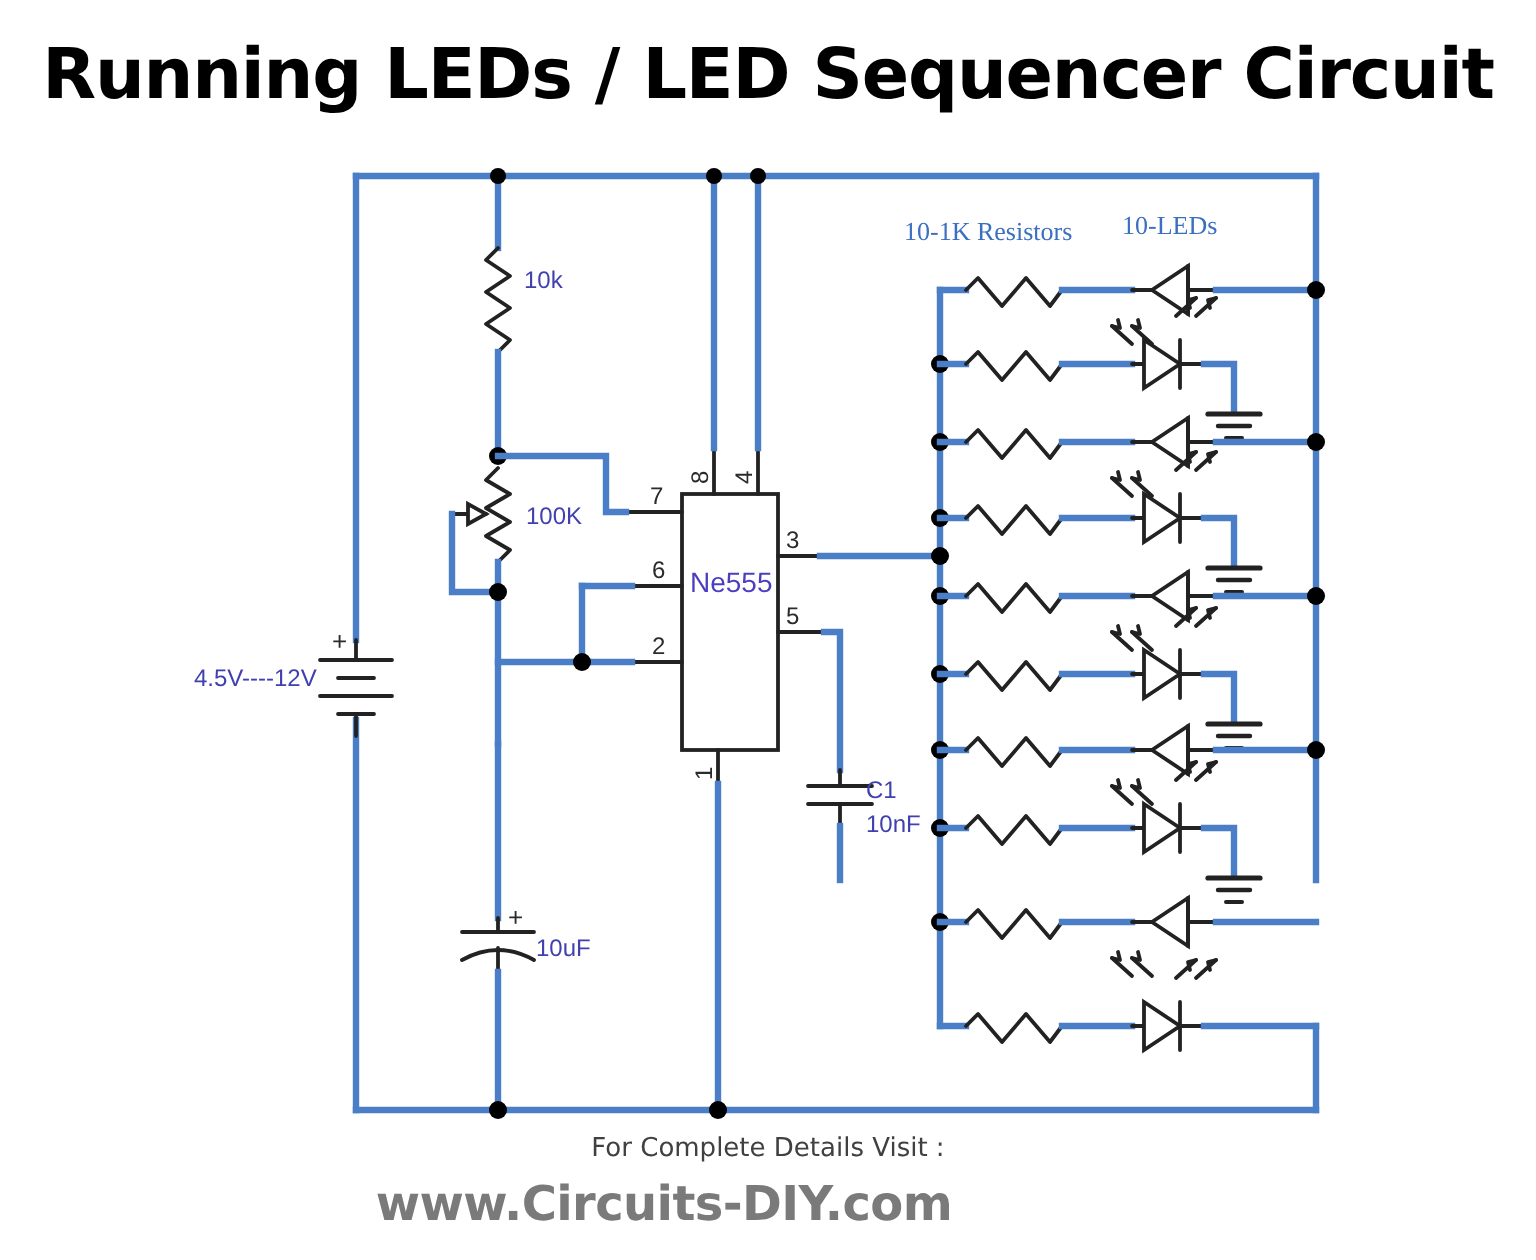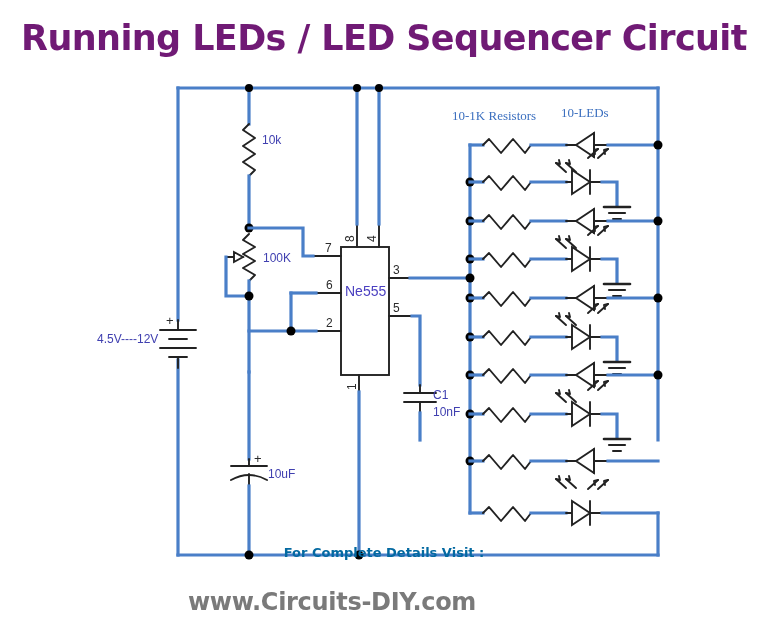--- a/index.html
+++ b/index.html
@@ -24,33 +24,33 @@
   .title {
     position: absolute;
     left: 0;
     top: 18px;
     width: 768px;
     text-align: center;
     font-family: "DejaVu Sans", sans-serif;
     font-weight: bold;
     font-size: 35px;
     letter-spacing: -0.6px;
-    color: #701a75;
+    color: #000000;
     white-space: nowrap;
   }
   .footer-line1 {
     position: absolute;
     left: 0;
-    top: 545px;
+    top: 567px;
     width: 768px;
     text-align: center;
     font-family: "DejaVu Sans", sans-serif;
-    font-weight: bold;
+    font-weight: normal;
     font-size: 13px;
-    color: #0369a1;
+    color: #404040;
   }
   .footer-line2 {
     position: absolute;
     left: 0;
     top: 588px;
     width: 664px;
     text-align: center;
     font-family: "DejaVu Sans", sans-serif;
     font-weight: bold;
     font-size: 24px;

